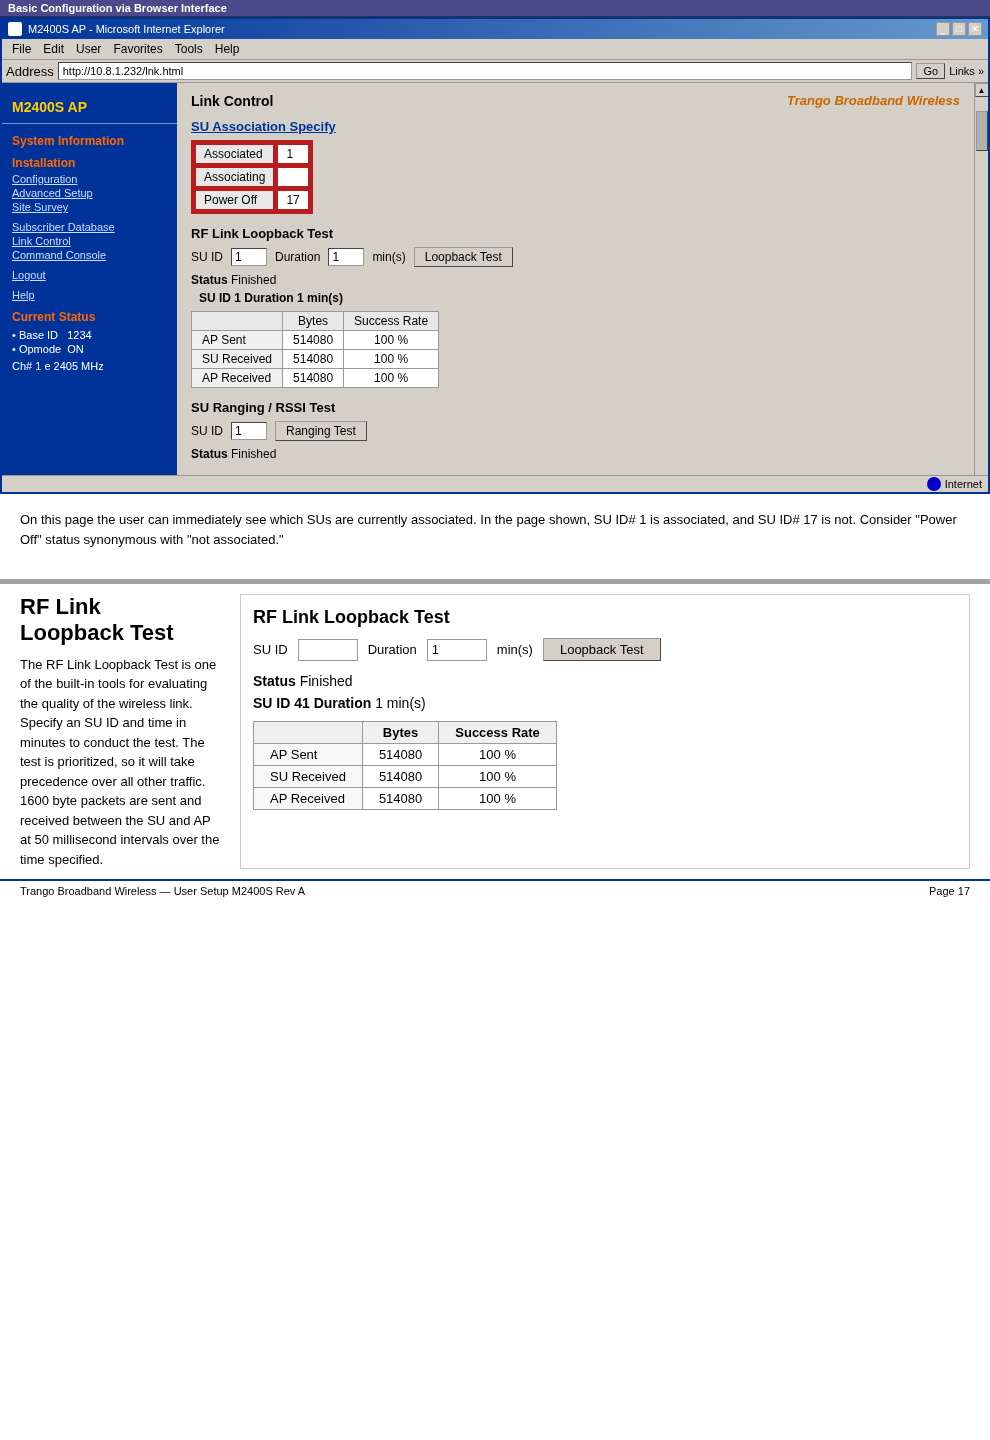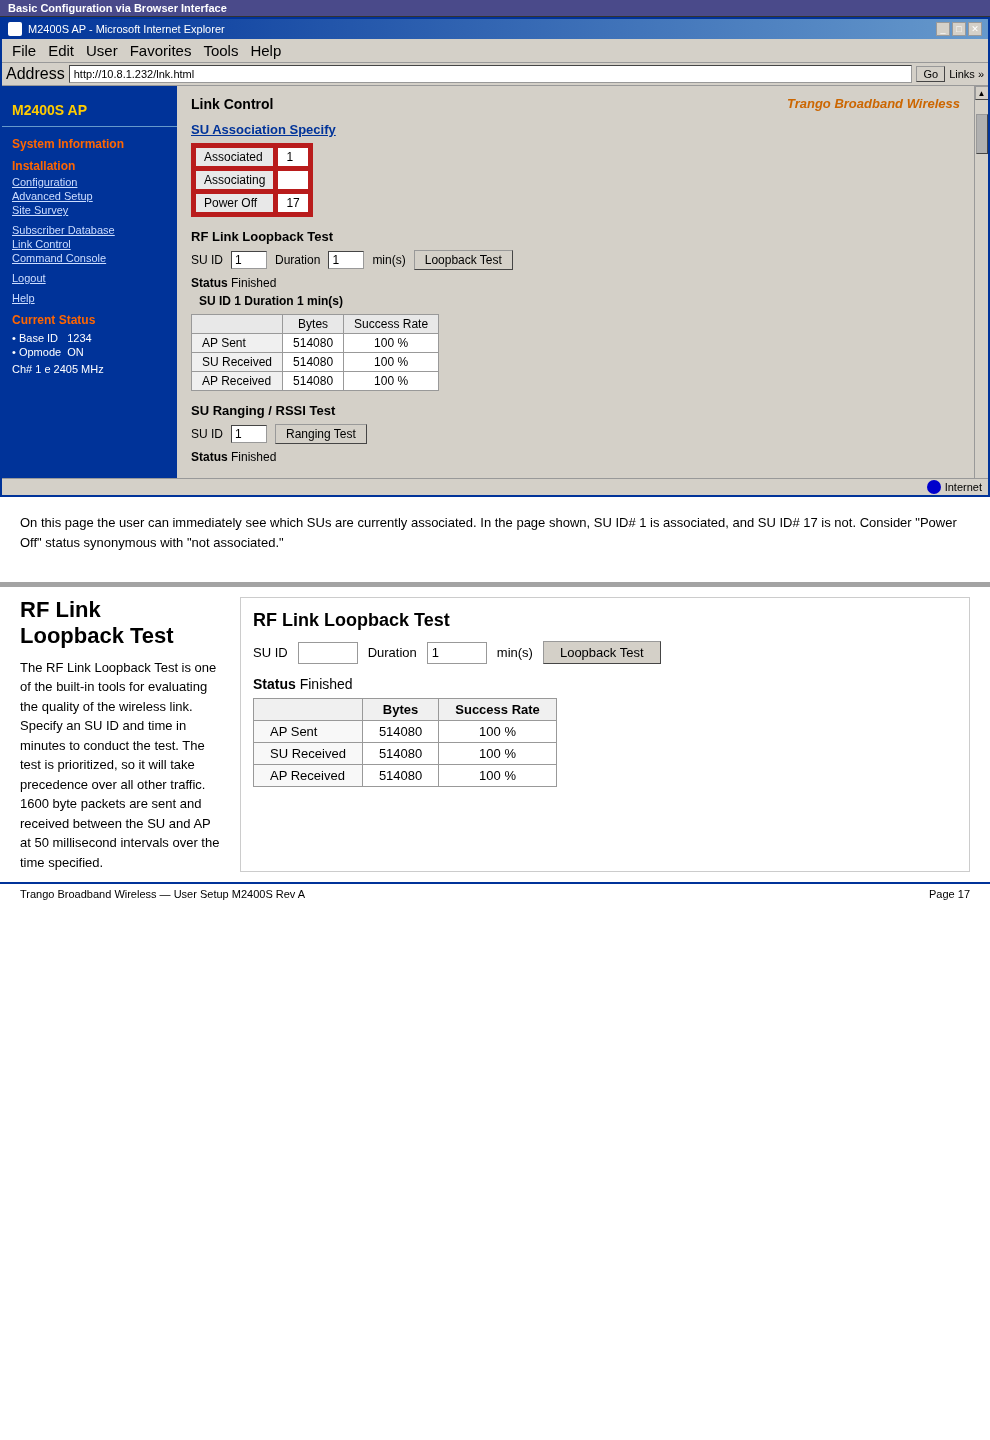--- a/index.html
+++ b/index.html
@@ -55,37 +55,37 @@
       background: #d4d0c8;
       font-size: 9px;
       display: flex; align-items: center; justify-content: center;
       cursor: pointer;
     }
     .browser-menubar {
       background: #d4d0c8;
       display: flex;
       gap: 0;
       padding: 2px 4px;
-      font-size: 15px;
+      font-size: 12px;
       border-bottom: 1px solid #999;
     }
     .browser-menubar span {
       padding: 1px 6px;
       cursor: pointer;
     }
     .browser-addressbar {
       background: #d4d0c8;
       display: flex;
       align-items: center;
       padding: 2px 4px;
       gap: 4px;
       border-bottom: 1px solid #999;
       font-size: 11px;
     }
-    .address-label { font-size: 16px; }
+    .address-label { font-size: 13px; }
     .address-input {
       flex: 1;
       border: 1px inset #999;
       background: #fff;
       padding: 1px 4px;
       font-size: 11px;
       height: 18px;
     }
     .go-btn {
       background: #d4d0c8;
@@ -593,20 +593,26 @@
       <span>SU ID</span>
       <input class="rf-input" type="text" value="" style="">
       <span>Duration</span>
       <input class="rf-input" type="text" value="1" style="">
       <span>min(s)</span>
       <button class="rf-btn">Loopback Test</button>
     </div>
     <div class="rf-status">
       <strong>Status</strong>
       <span>Finished</span>
+    </div>
+    <div class="rf-duration">
+      <strong>SU ID</strong>
+      <strong>41</strong>
+      <strong>Duration</strong>
+      <span>1 min(s)</span>
     </div>
     <table class="rf-table">
       <thead>
         <tr>
           <th></th>
           <th>Bytes</th>
           <th>Success Rate</th>
         </tr>
       </thead>
       <tbody>

